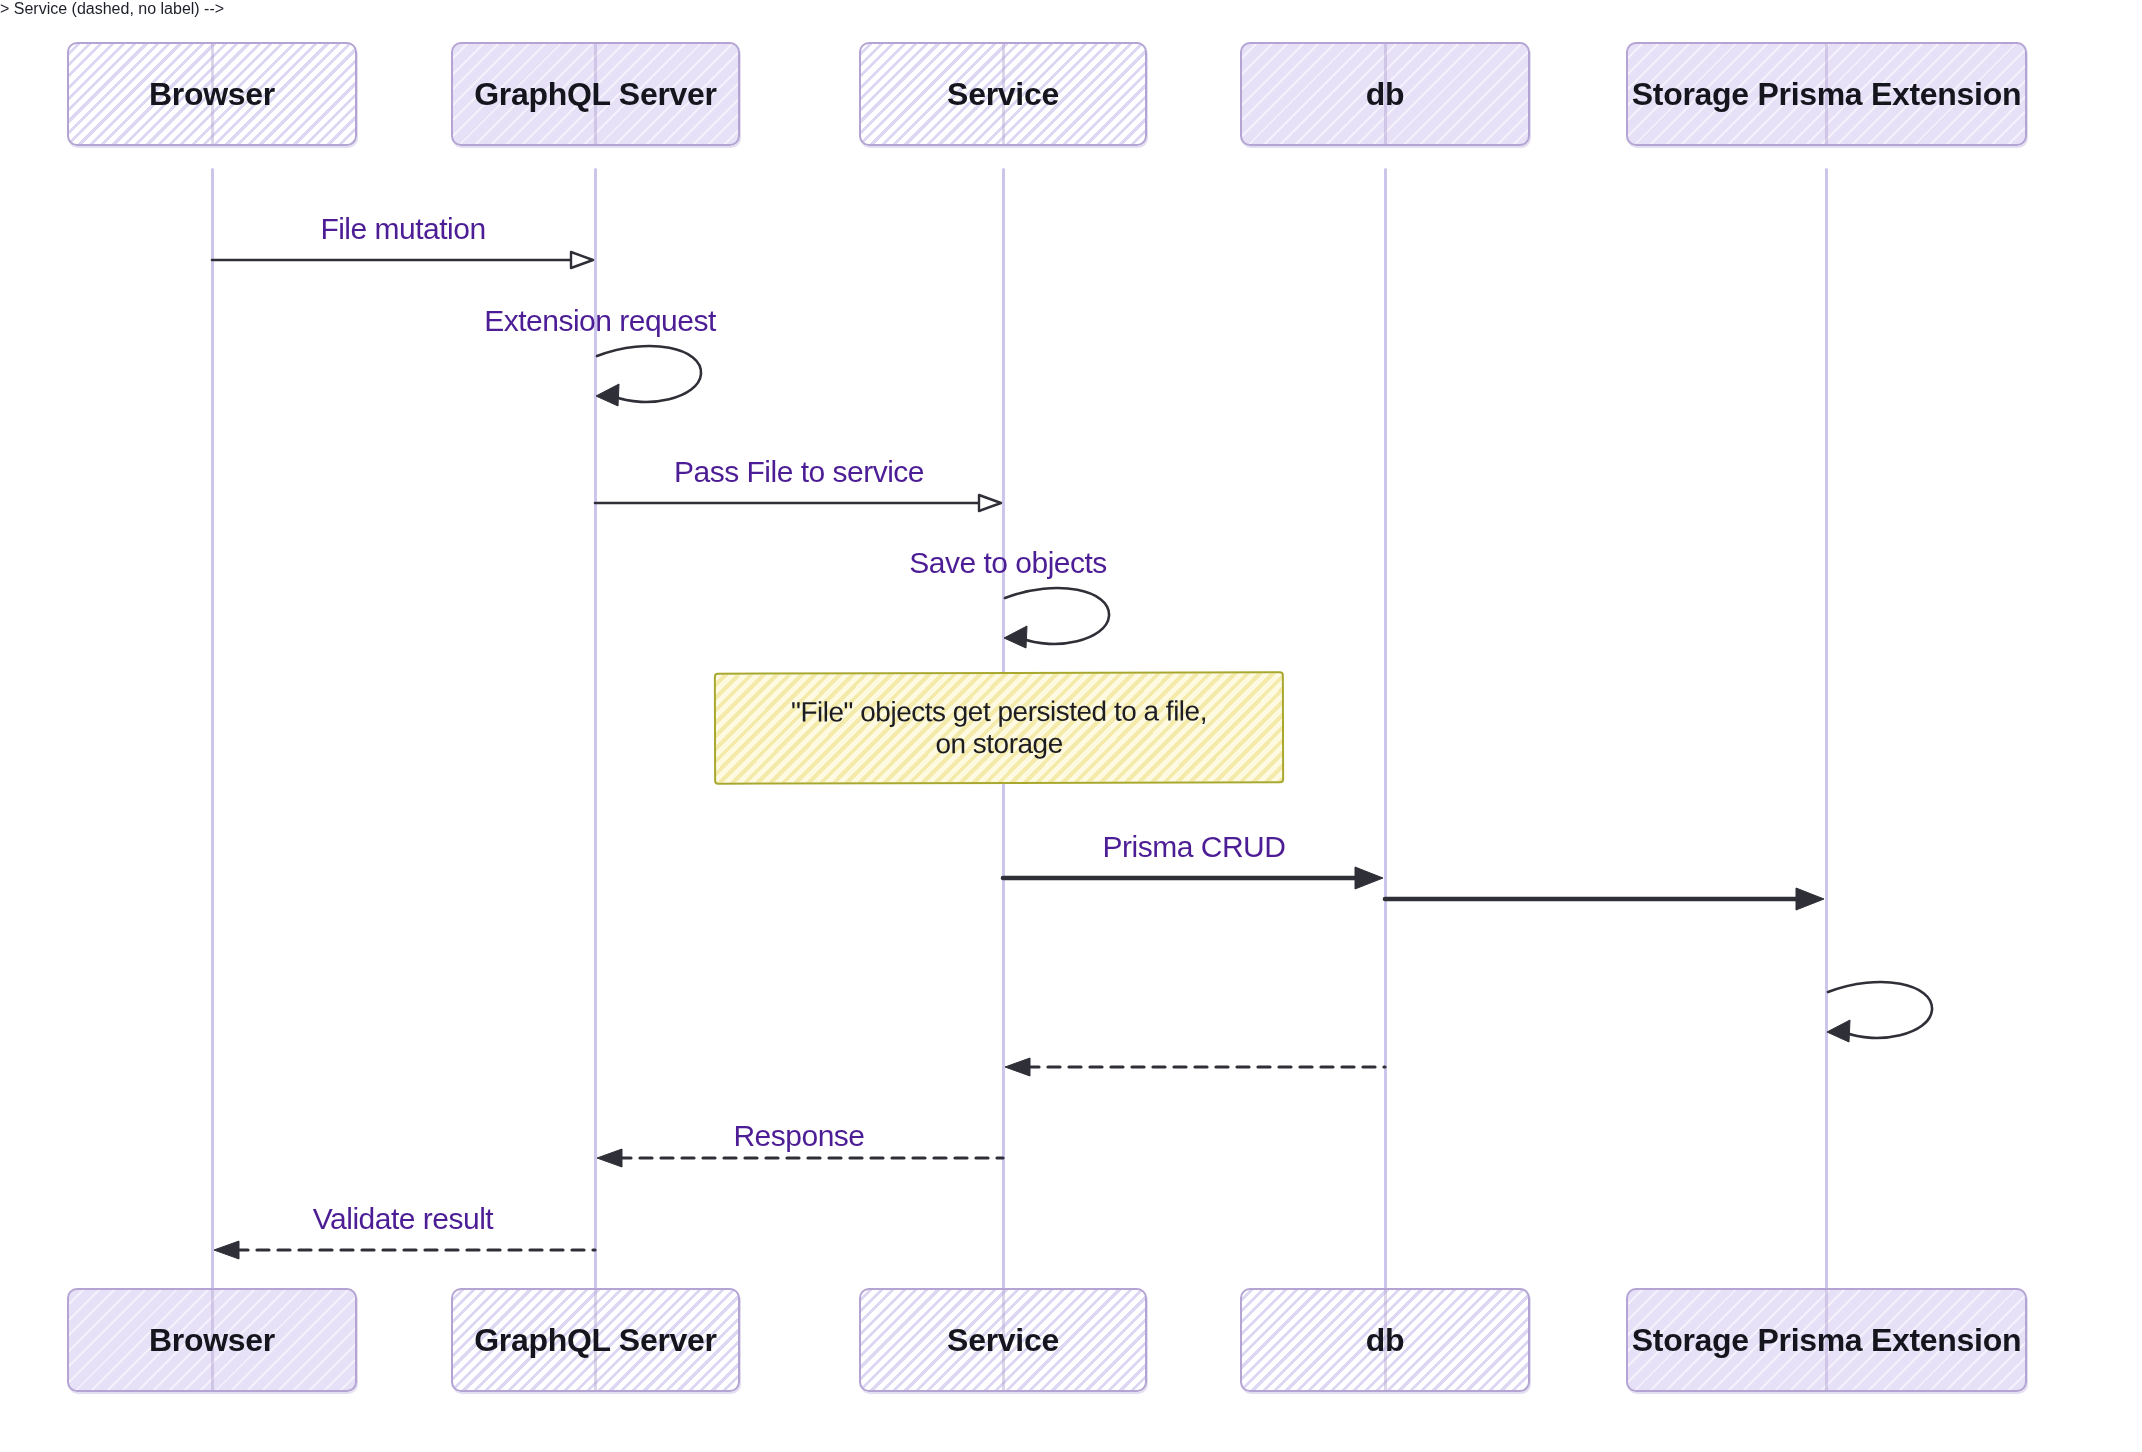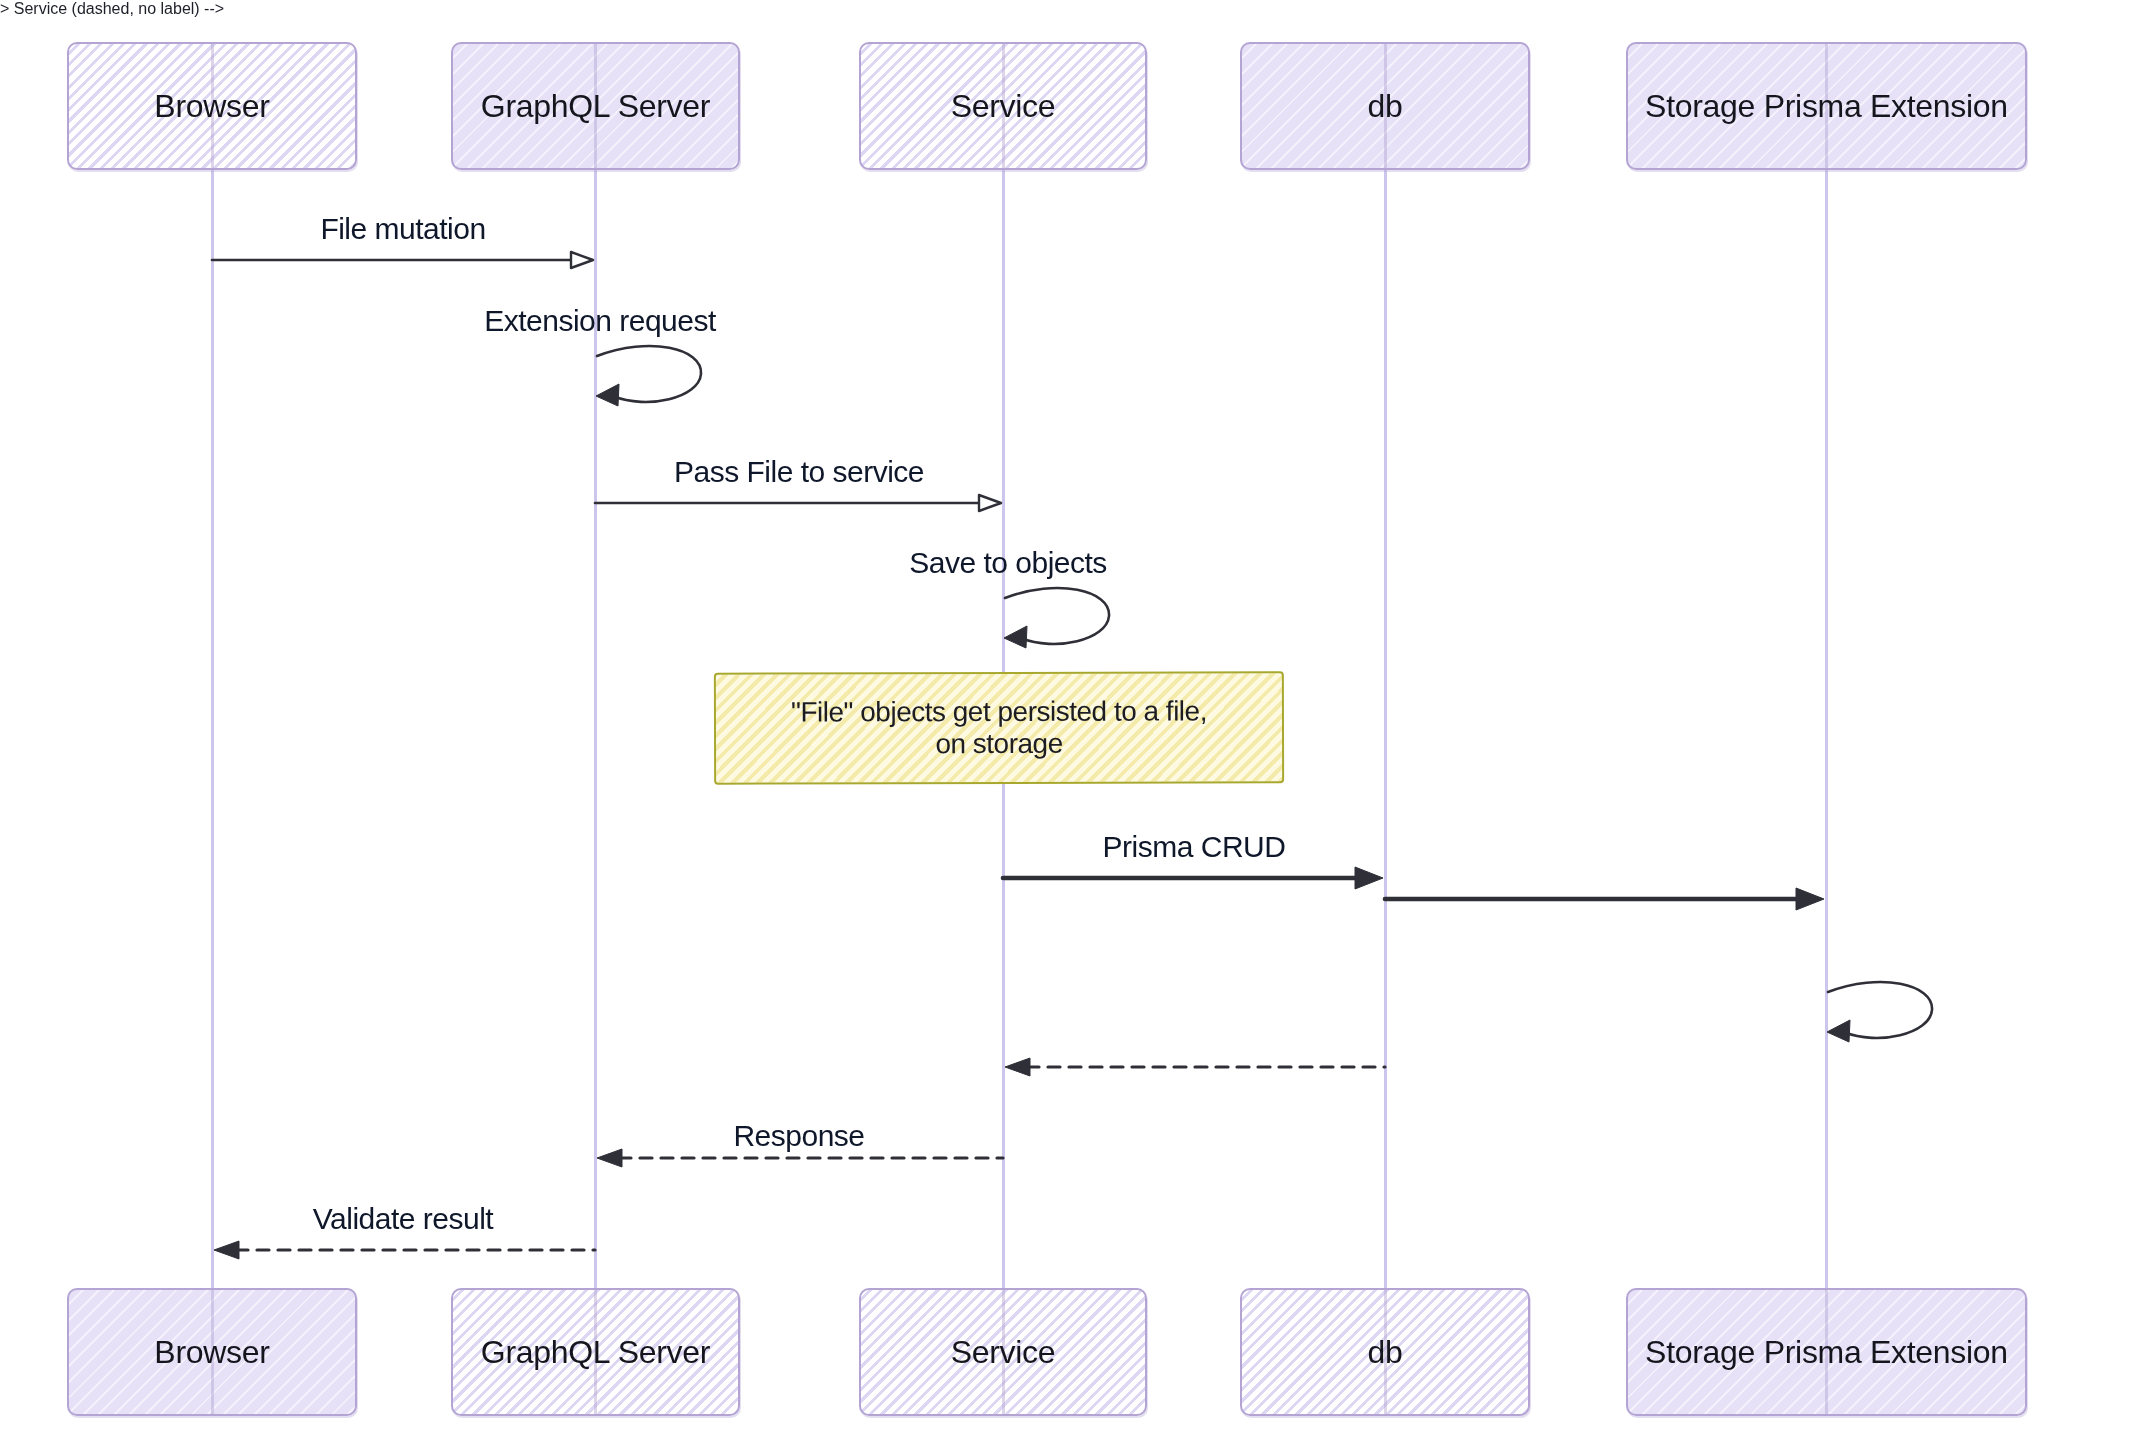--- a/index.html
+++ b/index.html
@@ -11,26 +11,27 @@
     color:#1e2029;
     overflow:hidden;
   }
   
   .lifeline{
     position:absolute;top:168px;height:1122px;width:3px;
     background:#cdc6ec;border-radius:2px;
   }
   
   .actor{
-    position:absolute;height:128px;
+    position:absolute;height:104px;
     border:2.5px solid #b3a4d3;border-radius:10px;
     display:flex;align-items:center;justify-content:center;
     box-sizing:border-box;
     box-shadow:1px 2px 0 0 rgba(179,164,211,0.35);
     z-index:2;
+    font-weight:bold;
   }
   .actor .stub{
     position:absolute;top:0;bottom:0;left:50%;width:3px;margin-left:-1.5px;
     background:rgba(179,164,211,0.45);
   }
   .actor-label{
     position:relative;z-index:3;font-size:32px;letter-spacing:-0.3px;
     color:#15161d;white-space:nowrap;
   }
   .hatch-light{
@@ -38,21 +39,21 @@
   }
   .hatch-dense{
     background:repeating-linear-gradient(135deg,#e6e1f7 0px,#e6e1f7 9px,#f4f1fc 9px,#f4f1fc 11px);
   }
   .row-top{top:42px;}
   .row-bottom{top:1288px;}
   
   .msg-label{
     position:absolute;transform:translateX(-50%);
     font-size:30px;letter-spacing:-0.5px;white-space:nowrap;
-    color:#0f172a;z-index:4;
+    color:#4c1d95;z-index:4;
   }
   
   .arrow{position:absolute;z-index:3;overflow:visible;}
   
   .note{
     position:absolute;left:714px;top:672px;width:570px;min-height:112px;
     box-sizing:border-box;border:2.5px solid #a8a82f;border-radius:4px;
     background:repeating-linear-gradient(135deg,#fdfae1 0px,#fdfae1 5px,#f4ebab 5px,#f4ebab 9px);
     display:flex;align-items:center;justify-content:center;
     z-index:5;transform:rotate(-0.15deg);

